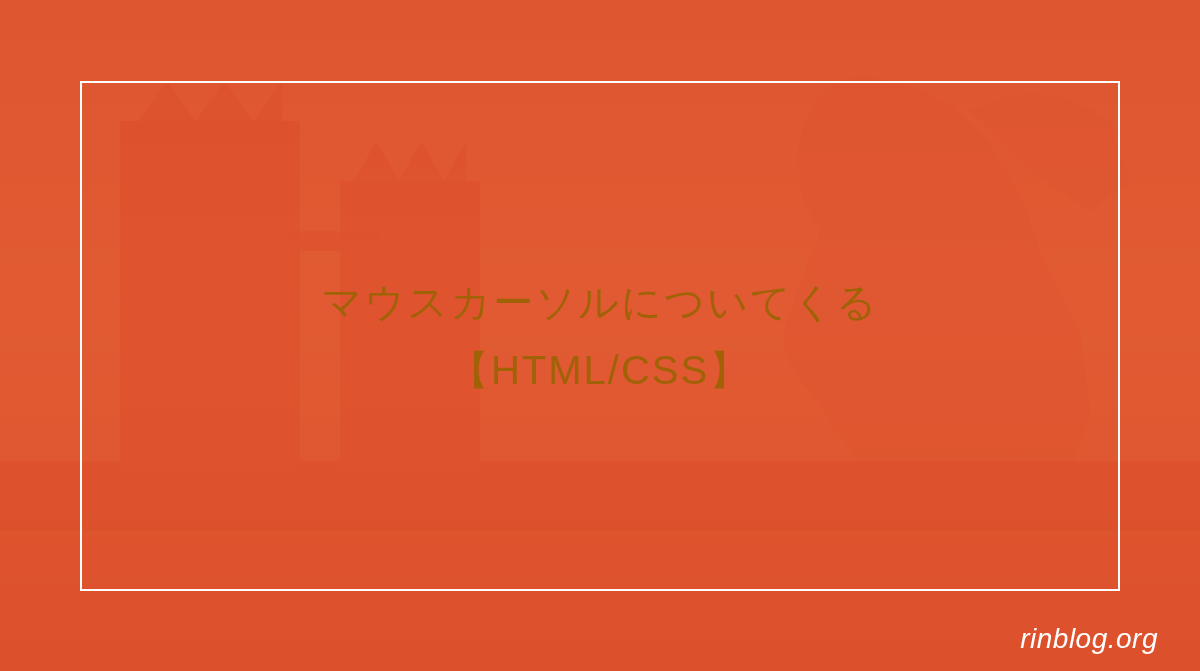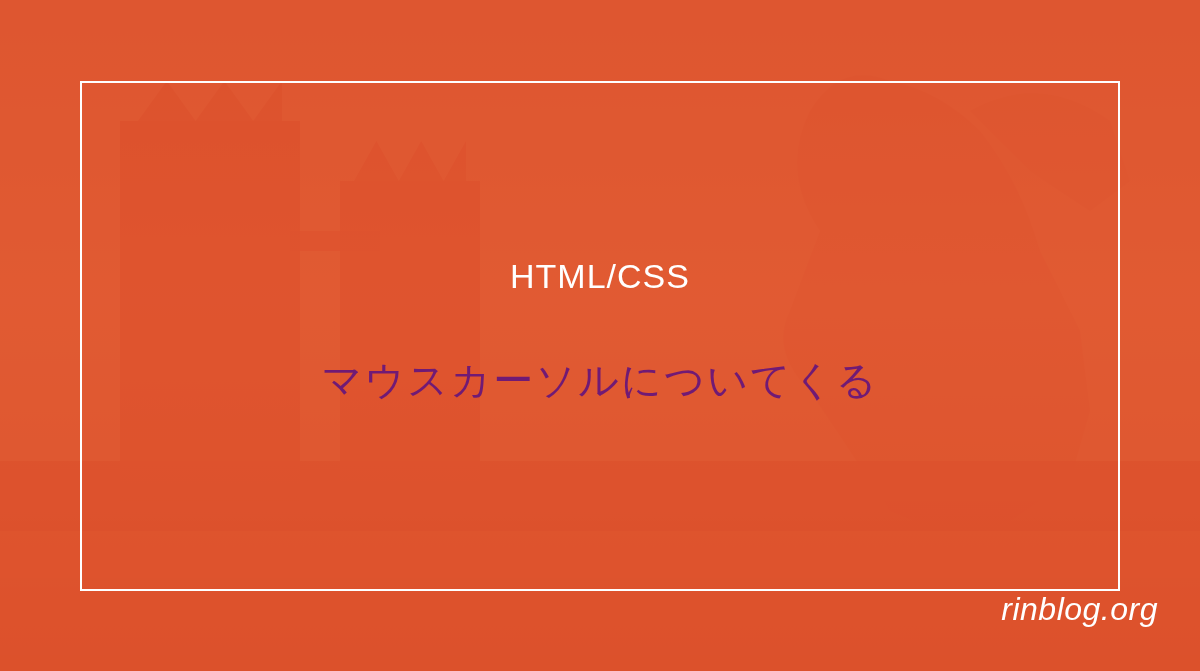--- a/index.html
+++ b/index.html
@@ -121,34 +121,34 @@
 
     .category {
       color: #ffffff;
       font-size: 34px;
       font-weight: 400;
       letter-spacing: 1px;
       margin-bottom: 50px;
     }
 
     .title {
-      color: #701a75;
+      color: #a16207;
       font-size: 40px;
       font-weight: 400;
       line-height: 1.7;
       text-align: center;
       letter-spacing: 2px;
     }
 
     .site-name {
       position: absolute;
       right: 42px;
-      bottom: 43px;
+      bottom: 16px;
       color: #ffffff;
-      font-size: 32px;
+      font-size: 28px;
       font-weight: 400;
       font-style: italic;
       letter-spacing: 0.5px;
     }
   </style>
 </head>
 <body>
 
 <div class="background">
   <div class="bg-scene">
@@ -161,19 +161,19 @@
       <path d="M 200 50 Q 150 30 120 80 Q 90 140 130 200 L 100 280 Q 80 320 120 360 L 160 420 L 200 480 L 250 500 L 320 490 L 380 450 L 400 380 L 390 300 L 350 220 Q 330 150 290 100 Q 250 60 200 50 Z" fill="rgba(30,10,5,0.7)"></path>
       <path d="M 280 80 Q 350 40 420 90 L 440 150 L 400 180 L 340 140 Z" fill="rgba(30,10,5,0.6)"></path>
     </svg>
   </div>
 </div>
 
 <div class="overlay"></div>
 
 <div class="content">
   <div class="frame">
-    <div class="category">HTML/CSS</div>
     <div class="title">
       <div>マウスカーソルについてくる</div>
+      <div>【HTML/CSS】</div>
     </div>
   </div>
   <div class="site-name">rinblog.org</div>
 </div>
 
 </body></html>

